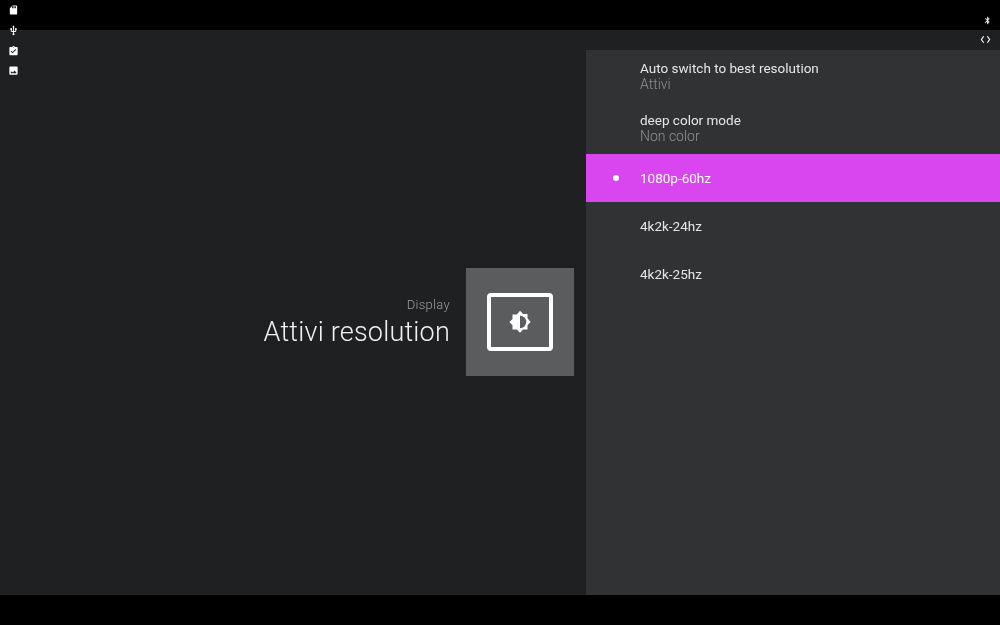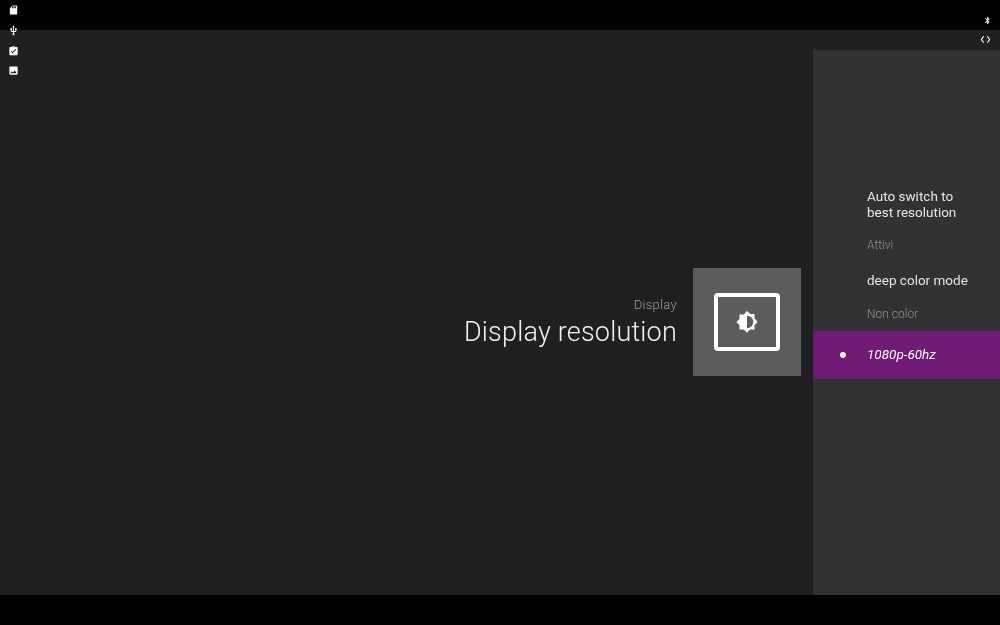--- a/index.html
+++ b/index.html
@@ -51,28 +51,27 @@
   .status-right { gap: 7px; }
   .status-bar svg { display: block; }
 
   
   .content {
     flex: 1;
     display: flex;
   }
 
   .left-pane {
-    width: 813px;
+    width: 586px;
     position: relative;
   }
   .right-pane {
     flex: 1;
     background: #303234;
     position: relative;
-    padding-top: 128px;
   }
 
   
   .hero {
     position: absolute;
     right: 12px;
     top: 218px;
     display: flex;
     align-items: center;
     gap: 16px;
@@ -125,28 +124,27 @@
     cursor: pointer;
     color: #e6e6e6;
   }
   .menu-item.two-line { flex-direction: column; align-items: flex-start; justify-content: center; }
   .menu-item .primary {
     font-size: 13.5px;
     font-weight: 400;
     line-height: 1.2;
   }
   .menu-item .secondary {
-    font-size: 12px;
+    font-size: 14px;
     color: #8f9193;
-    margin-top: 18px;
+    margin-top: 0;
     font-weight: 300;
   }
   .menu-item.selected {
-    background: #701a75;
-    font-style: italic;
+    background: #d946ef;
   }
   .menu-item.selected .primary { color: #fff; }
   .radio-dot {
     position: absolute;
     left: 30px;
     top: 50%;
     transform: translate(-50%, -50%);
     width: 6px;
     height: 6px;
     border-radius: 50%;
@@ -203,21 +201,21 @@
       <span class="clock">15:06</span>
     </div>
   </div>
 
   <div class="content">
 
     <div class="left-pane">
       <div class="hero">
         <div class="hero-text">
           <div class="hero-category">Display</div>
-          <div class="hero-title">Display resolution</div>
+          <div class="hero-title">Attivi resolution</div>
         </div>
         <div class="hero-tile">
           <div class="hero-tile-inner">
             <svg class="brightness-icon" viewBox="0 0 24 24">
               <path fill="#fff" d="M12 3l2.5 2.5H18v3.5L20.5 12 18 14.5V18h-3.5L12 20.5 9.5 18H6v-3.5L3.5 12 6 9.5V6h3.5L12 3z"></path>
               <path fill="#5a5c5e" d="M12 7v10a5 5 0 0 0 0-10z"></path>
             </svg>
           </div>
         </div>
       </div>
@@ -231,19 +229,25 @@
       </div>
       <div class="menu-item two-line">
         <div class="primary">deep color mode</div>
         <div class="secondary">Non color</div>
       </div>
 
       <div class="menu-item selected">
         <span class="radio-dot"></span>
         <div class="primary">1080p-60hz</div>
       </div>
+      <div class="menu-item">
+        <div class="primary">4k2k-24hz</div>
+      </div>
+      <div class="menu-item">
+        <div class="primary">4k2k-25hz</div>
+      </div>
 
     </div>
   </div>
 
 </div>
 
 <div class="letterbox-bottom"></div>
 
 </body></html>

